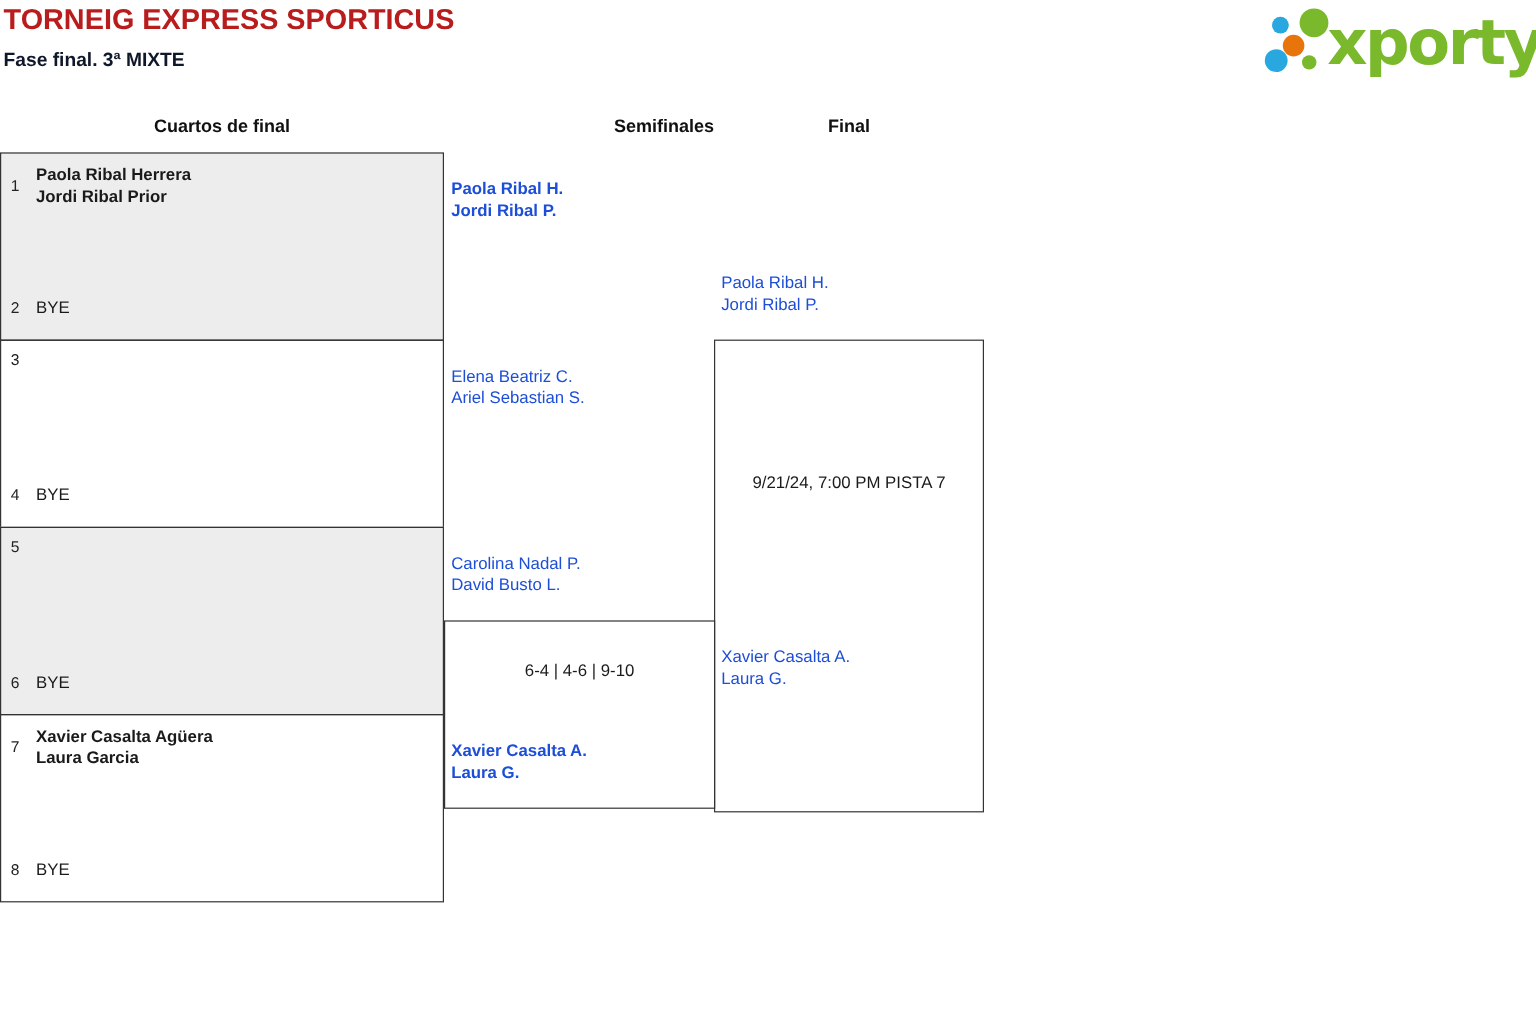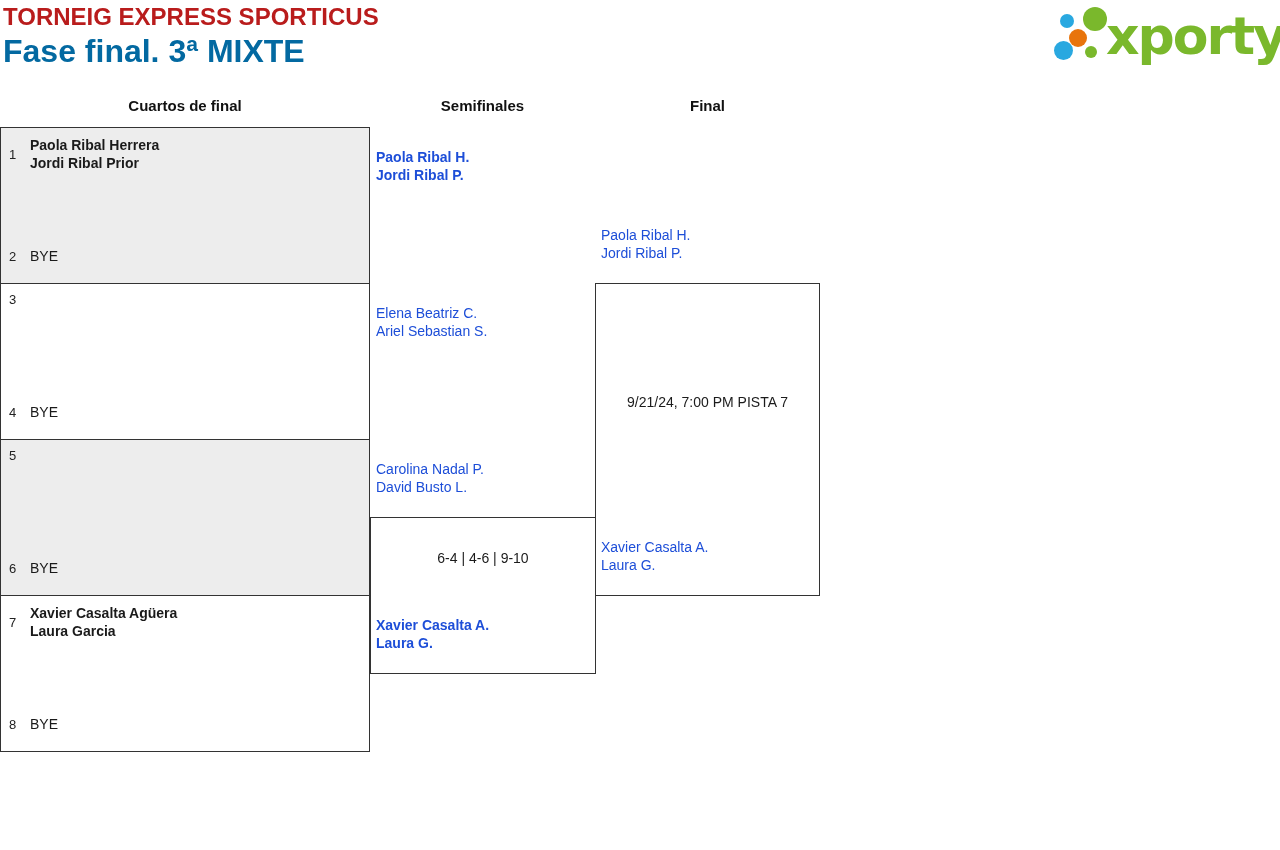--- a/index.html
+++ b/index.html
@@ -2,59 +2,59 @@
 <html><head>
 <meta charset="utf-8">
 <style>
   html,body{margin:0;padding:0;background:#fff;}
   .page{
     position:relative;width:1280px;height:850px;background:#ffffff;
     font-family:"Liberation Sans",sans-serif;color:#1a1a1a;overflow:hidden;
   }
   
   .title{position:absolute;left:3px;top:3px;font-size:24px;line-height:28px;font-weight:700;color:#b91c1c;}
-  .subtitle{position:absolute;left:3px;top:37px;font-size:32px;line-height:28px;font-weight:700;color:#0369a1;}
+  .subtitle{position:absolute;left:3px;top:37px;font-size:16px;line-height:28px;font-weight:700;color:#0f172a;}
 
   
   .logo{position:absolute;left:1048px;top:2px;width:232px;height:74px;}
   .dot{position:absolute;border-radius:50%;}
   .d-blue-sm {left:12px;top:12px;width:14px;height:14px;background:#29A8E0;}
   .d-green-lg{left:35px;top:5px;width:24px;height:24px;background:#7AB82C;}
   .d-orange  {left:21px;top:27px;width:18px;height:18px;background:#E8740C;}
   .d-blue-lg {left:6px;top:39px;width:19px;height:19px;background:#29A8E0;}
   .d-green-sm{left:37px;top:44px;width:12px;height:12px;background:#7AB82C;}
   .logo-text{
     position:absolute;left:58px;top:4px;font-size:52px;font-weight:800;
     color:#7AB82C;letter-spacing:-2px;font-family:"DejaVu Sans",sans-serif;line-height:60px;
   }
 
   
   .col-header{position:absolute;top:97px;font-size:15px;font-weight:700;text-align:center;color:#111;}
   .ch1{left:0;width:370px;}
-  .ch2{left:370px;width:225px;}
+  .ch2{left:370px;width:225px;text-align:right;}
   .ch3{left:595px;width:225px;}
 
   
   .match{position:absolute;border:1px solid #333;box-sizing:border-box;background:transparent;}
   .qf{left:0;width:370px;height:157px;}
   .qf1{top:127px;}.qf2{top:283px;}.qf3{top:439px;}.qf4{top:595px;}
   .gray{background:#EDEDED;}
   .slot{position:absolute;left:0;right:0;display:flex;align-items:center;}
   .slot.top{top:8px;}
   .slot.bot{bottom:18px;}
   .seed{flex:none;width:15px;margin-left:8px;font-size:13px;color:#222;}
   .team{font-size:14px;line-height:18px;margin-left:6px;}
   .team .l{display:block;}
   .semi{font-weight:600;}
 
   .sf{left:370px;width:226px;height:157px;}
   .sf1{top:205px;}.sf2{top:517px;}
   .score{position:absolute;top:32px;left:0;right:0;text-align:center;font-size:14px;color:#1b1b1b;}
 
-  .final-box{left:595px;width:225px;height:313px;top:283px;}
+  .final-box{left:595px;width:225px;height:394px;top:283px;}
   .schedule{position:absolute;top:110px;left:0;right:0;text-align:center;font-size:14px;color:#1b1b1b;}
 
   
   .team-label{position:absolute;font-size:14px;line-height:18px;color:#1d4ed8;}
   .team-label .l{display:block;}
   .winner{font-weight:700;}
   .tl-sf1-top{left:376px;top:148px;}
   .tl-sf1-bot{left:376px;top:304px;}
   .tl-sf2-top{left:376px;top:460px;}
   .tl-sf2-bot{left:376px;top:616px;}

